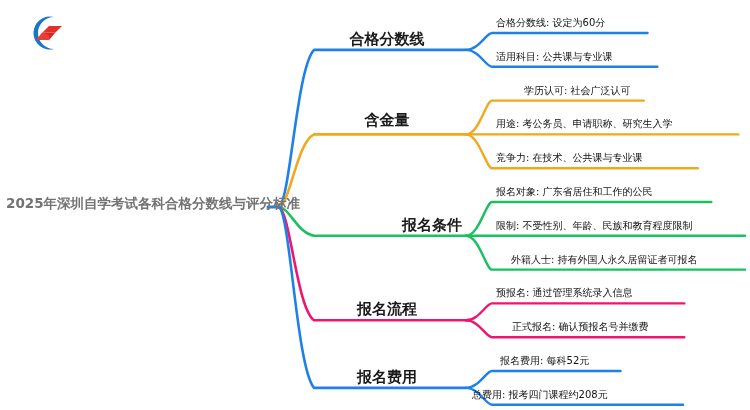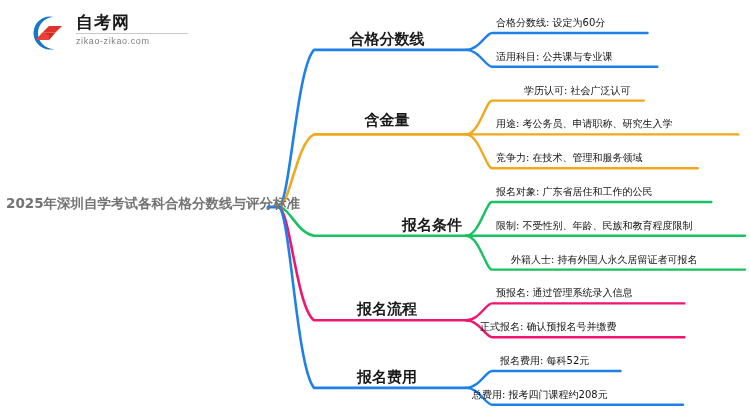--- a/index.html
+++ b/index.html
@@ -111,25 +111,20 @@
 </head>
 <body>
 
 <div id="logo">
   <svg id="logo-mark" viewBox="0 0 42 40">
     <path d="M26 4 A16.5 16.5 0 1 0 26 36 A13.5 13.5 0 1 1 26 4 Z" fill="#1878C8"></path>
     <path d="M21 13 L34 13 L27.5 19.5 L14.5 19.5 Z" fill="#E03228"></path>
     <path d="M14.5 19.5 L27.5 19.5 L21 27 L8 27 Z" fill="#D62620"></path>
     <path d="M8 27 L21 27 L21 22 L14.5 19.5 Z" fill="#E84038"></path>
   </svg>
-  <div id="logo-text-wrap">
-    <div id="logo-title">自考网</div>
-    <div id="logo-rule"></div>
-    <div id="logo-sub">zikao-zikao.com</div>
-  </div>
 </div>
 
 <svg id="map-svg" viewBox="0 0 750 410">
   <g id="branch-paths">
       <path d="M 278 207 C 290.1 207, 296 68.752, 314 49.9 L 466 49.9" fill="none" stroke="#1E80E8" stroke-width="2.6" stroke-linecap="round" stroke-linejoin="round"></path>
       <path d="M 466 49.9 C 479 49.9, 486 33, 492 33 L 647.53125 33" fill="none" stroke="#1E80E8" stroke-width="2.4" stroke-linecap="round" stroke-linejoin="round"></path>
       <path d="M 466 49.9 C 479 49.9, 486 66.8, 492 66.8 L 657.34375 66.8" fill="none" stroke="#1E80E8" stroke-width="2.4" stroke-linecap="round" stroke-linejoin="round"></path>
       <path d="M 278 207 C 290.1 207, 296 143.11199999999997, 314 134.39999999999998 L 466 134.39999999999998" fill="none" stroke="#F0A81E" stroke-width="2.6" stroke-linecap="round" stroke-linejoin="round"></path>
       <path d="M 466 134.39999999999998 C 479 134.39999999999998, 486 100.6, 492 100.6 L 643.84375 100.6" fill="none" stroke="#F0A81E" stroke-width="2.4" stroke-linecap="round" stroke-linejoin="round"></path>
       <path d="M 466 134.39999999999998 C 479 134.39999999999998, 486 134.39999999999998, 492 134.39999999999998 L 738.34375 134.39999999999998" fill="none" stroke="#F0A81E" stroke-width="2.4" stroke-linecap="round" stroke-linejoin="round"></path>
@@ -149,26 +144,26 @@
 </svg>
 
 <div id="labels">
   <div class="root-title">2025年深圳自学考试各科合格分数线与评分标准</div>
   <div id="label-host">
       <div class="leaf-label" style="left: 496px; top: 15px;">合格分数线: 设定为60分</div>
       <div class="leaf-label" style="left: 496px; top: 48.8px;">适用科目: 公共课与专业课</div>
       <div class="branch-label" style="left: 312px; width: 150px; top: 30.9px;">合格分数线</div>
       <div class="leaf-label" style="left: 524px; top: 82.6px;">学历认可: 社会广泛认可</div>
       <div class="leaf-label" style="left: 496px; top: 116.4px;">用途: 考公务员、申请职称、研究生入学</div>
-      <div class="leaf-label" style="left: 496px; top: 150.2px;">竞争力: 在技术、管理和服务领域</div>
+      <div class="leaf-label" style="left: 496px; top: 150.2px;">竞争力: 在技术、公共课与专业课</div>
       <div class="branch-label" style="left: 312px; width: 150px; top: 112px;">含金量</div>
       <div class="leaf-label" style="left: 496px; top: 184px;">报名对象: 广东省居住和工作的公民</div>
       <div class="leaf-label" style="left: 496px; top: 217.8px;">限制: 不受性别、年龄、民族和教育程度限制</div>
       <div class="leaf-label" style="left: 511px; top: 251.6px;">外籍人士: 持有外国人永久居留证者可报名</div>
       <div class="branch-label" style="left: 312px; width: 150px; top: 216.8px; text-align: right;">报名条件</div>
       <div class="leaf-label" style="left: 496px; top: 285.4px;">预报名: 通过管理系统录入信息</div>
-      <div class="leaf-label" style="left: 480px; top: 319.2px;">正式报名: 确认预报名号并缴费</div>
+      <div class="leaf-label" style="left: 512px; top: 319.2px;">正式报名: 确认预报名号并缴费</div>
       <div class="branch-label" style="left: 312px; width: 150px; top: 301.3px;">报名流程</div>
       <div class="leaf-label" style="left: 500px; top: 353px;">报名费用: 每科52元</div>
       <div class="leaf-label" style="left: 472px; top: 386.8px;">总费用: 报考四门课程约208元</div>
       <div class="branch-label" style="left: 312px; width: 150px; top: 368.9px;">报名费用</div>
     </div>
 </div>
 
 </body></html>

